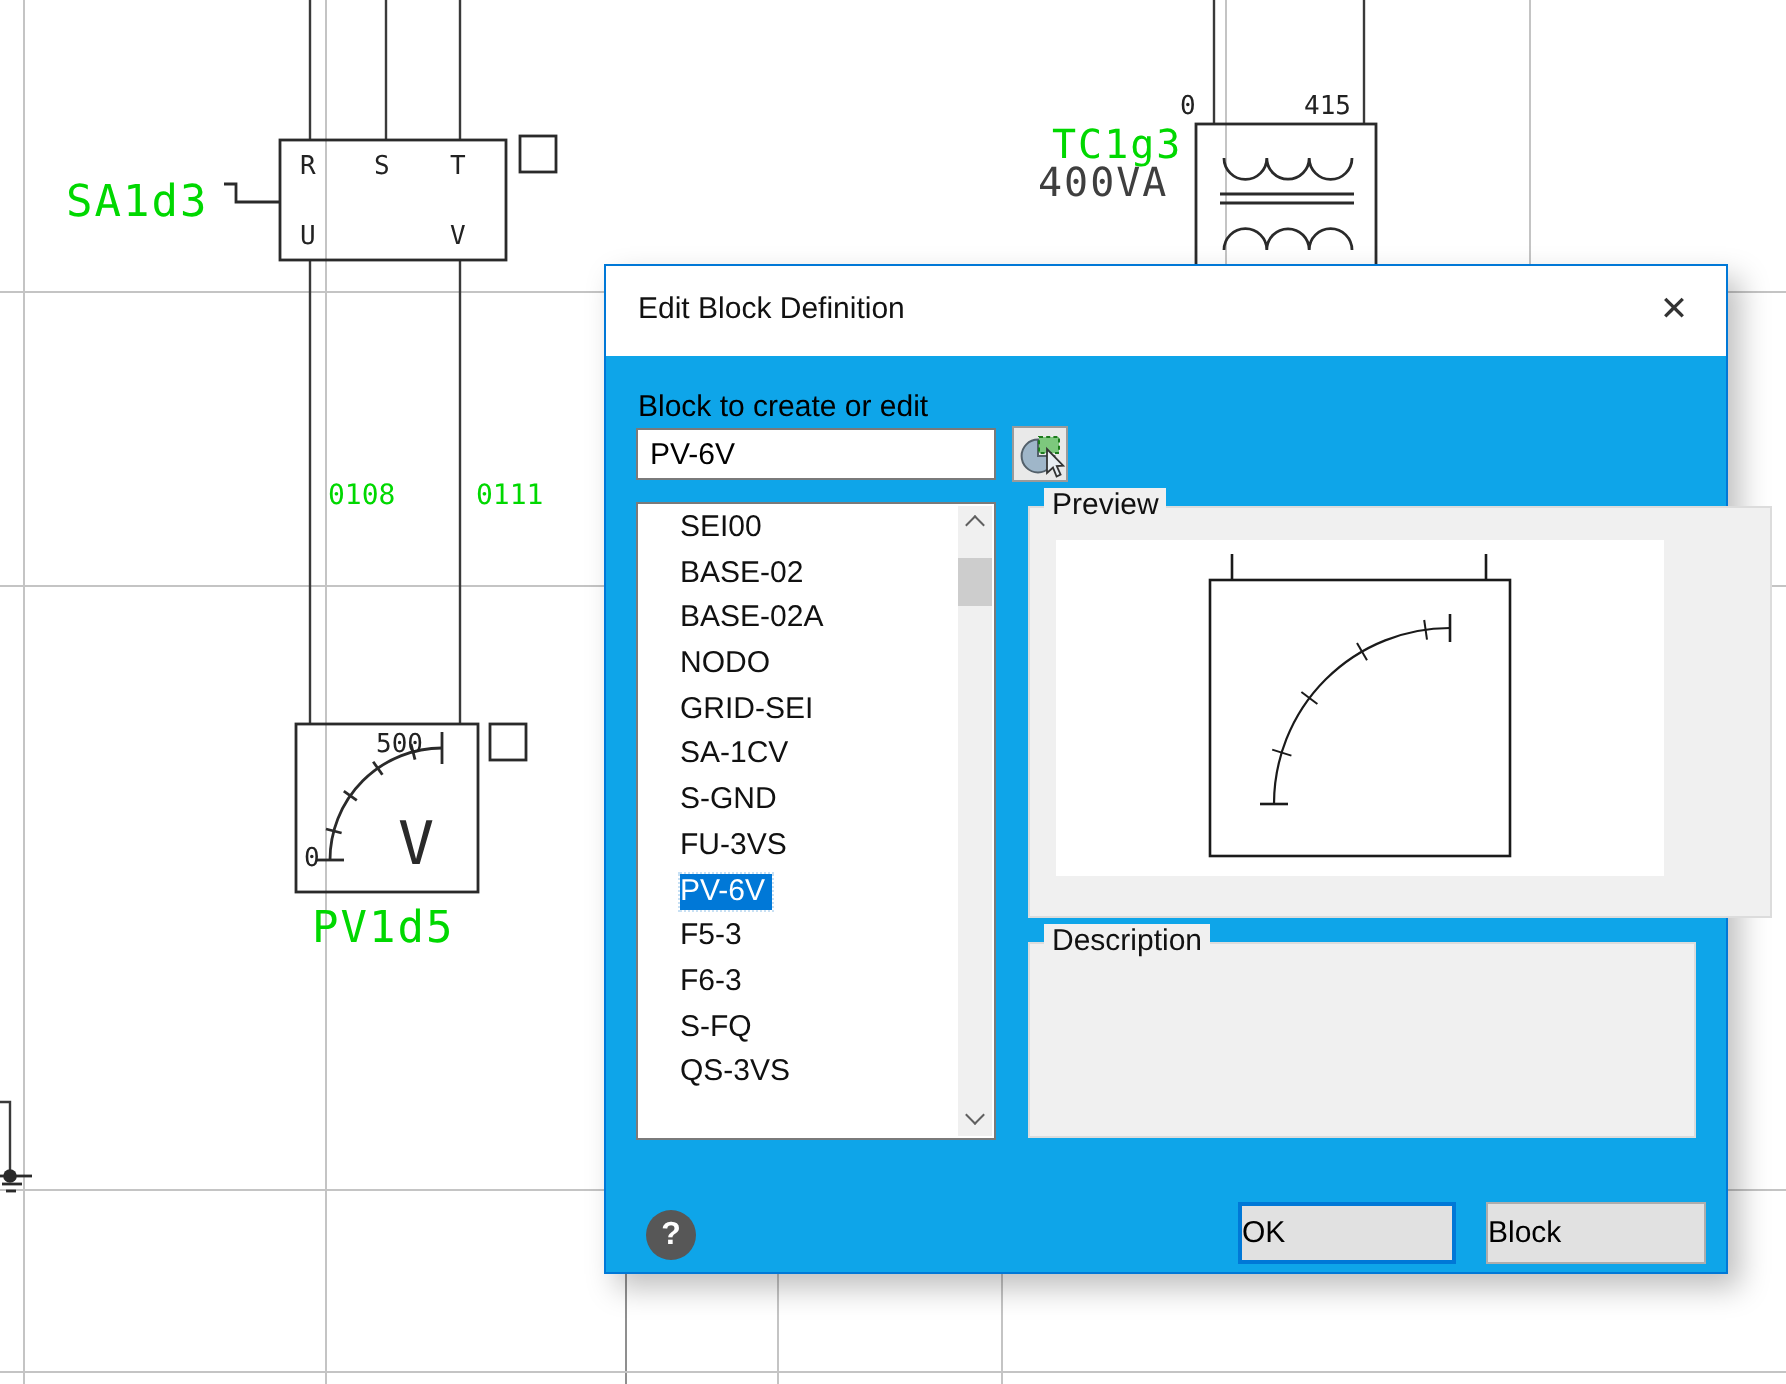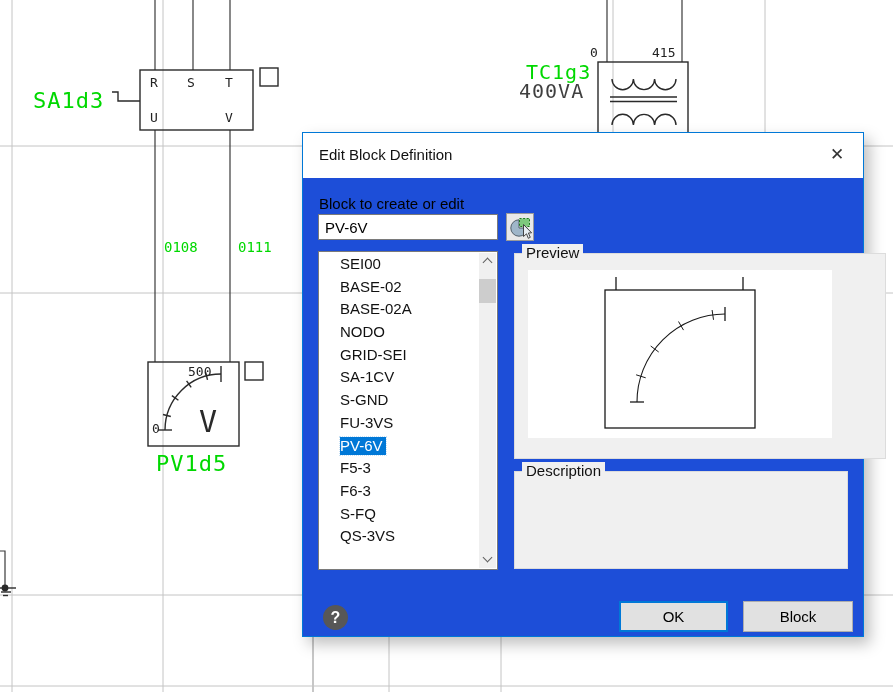--- a/index.html
+++ b/index.html
@@ -18,21 +18,21 @@
   svg .blk-t{fill:#222;font-size:13px;}
   svg .num-t{fill:#222;font-size:13px;}
   svg .green-t{fill:var(--schematic_green);font-size:22px;letter-spacing:1px;}
   svg .green-s{fill:var(--schematic_green);font-size:20px;letter-spacing:1px;}
   svg .green-w{fill:var(--schematic_green);font-size:14px;}
   svg .dark-t{fill:#3f3f3f;font-size:20px;letter-spacing:1px;}
   svg .vmeter{fill:#2a2a2a;font-size:30px;}
 
   
   .dialog{position:absolute;left:302px;top:132px;width:562px;height:505px;
-    background:#1d4ed8;border:1px solid var(--accent);
+    background:#0ea5e9;border:1px solid var(--accent);
     box-shadow:6px 7px 14px rgba(0,0,0,.25);font-size:15px;color:#000;}
   .titlebar{position:relative;height:45px;background:#fff;}
   .title{position:absolute;left:16px;top:13px;font-size:15px;color:#111;}
   .close{position:absolute;right:15px;top:11px;width:22px;height:22px;
     font-size:17px;color:#333;text-align:center;line-height:22px;cursor:default;}
   .fieldlabel{position:absolute;left:16px;top:62px;}
   .textbox{position:absolute;left:15px;top:81px;width:180px;height:26px;
     border:1px solid #7a7a7a;background:#fff;font-size:15px;padding:0 6px;
     font-family:"Liberation Sans",sans-serif;}
   .pickbtn{position:absolute;left:203px;top:80px;width:28px;height:28px;
@@ -51,21 +51,21 @@
   .chev.d{top:3px;transform:rotate(225deg);}
   .thumb{position:absolute;left:0;top:26px;width:17px;height:24px;background:#cdcdcd;}
   .group{position:absolute;border:1px solid #dcdcdc;background:#f0f0f0;}
   .group-label{position:absolute;top:-10px;left:7px;background:#f0f0f0;padding:0 4px;font-size:15px;color:#111;}
   .grp-preview{left:211px;top:120px;width:372px;height:206px;}
   .grp-desc{left:211px;top:338px;width:334px;height:98px;text-align:right;}
   .preview-canvas{position:absolute;left:13px;top:16px;width:304px;height:168px;background:#fff;}
   .helpbtn{position:absolute;left:20px;top:472px;width:25px;height:25px;border-radius:50%;
     background:#575757;color:#fff;font-size:16px;font-weight:bold;text-align:center;line-height:25px;}
   .btn{position:absolute;top:468px;height:31px;background:var(--btnface);
-    font-size:15px;text-align:center;font-family:"Liberation Sans",sans-serif;color:#000;}
+    font-size:15px;text-align:left;font-family:"Liberation Sans",sans-serif;color:#000;}
   .btn-ok{left:316px;width:109px;border:2px solid var(--accent);line-height:27px;}
   .btn-cancel{left:440px;width:110px;border:1px solid var(--btnborder);line-height:29px;}
 </style>
 </head>
 <body>
 
 <div class="stage">
 
   
   <svg width="893" height="692" viewBox="0 0 893 692">

